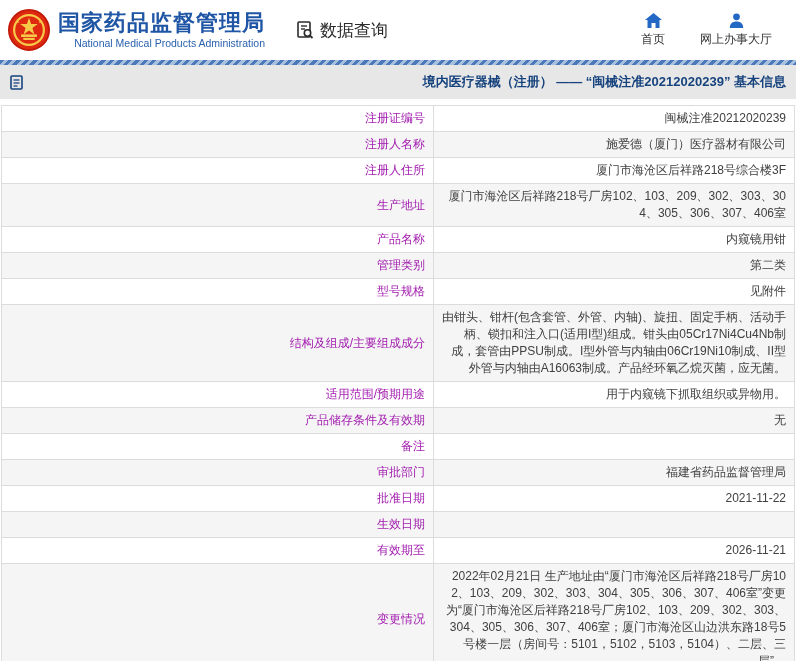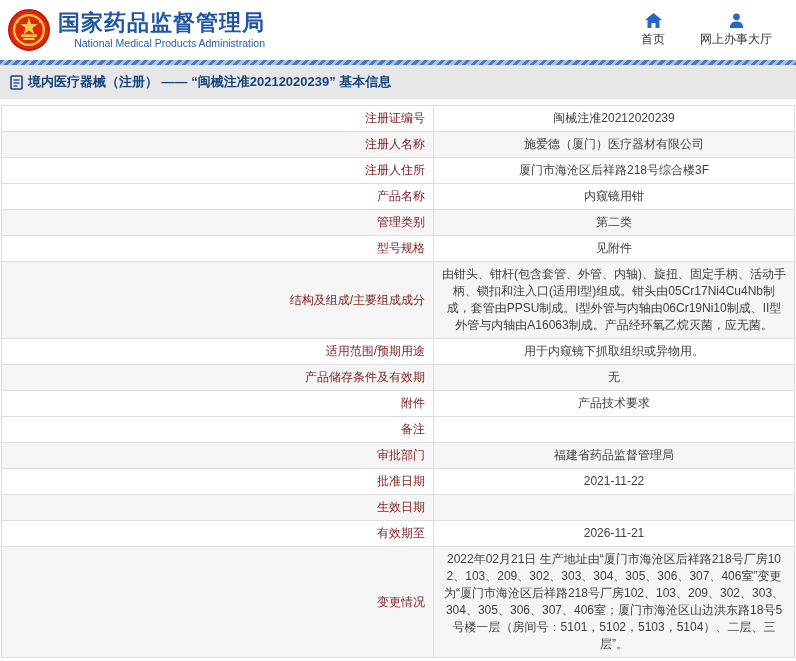--- a/index.html
+++ b/index.html
@@ -44,20 +44,21 @@
     background: repeating-linear-gradient(135deg, #4a78b8 0 3px, #a7c0de 3px 6px);
   }
 
   
   .breadcrumb {
     height: 34px;
     background: #e7e7e7;
     display: flex; align-items: center;
     padding: 0 10px;
     gap: 5px;
+    justify-content: space-between;
   }
   .breadcrumb .bc-text { font-size: 13px; font-weight: bold; color: #16437e; }
 
   
   .table-wrap { padding: 6px 1px 0 1px; }
   table.info-table {
     width: 100%;
     border-collapse: collapse;
     table-layout: fixed;
   }
@@ -66,24 +67,24 @@
     border: 1px solid #dcdcdc;
     font-size: 12px;
     font-weight: normal;
     padding: 4px 8px;
     line-height: 17px;
     vertical-align: middle;
   }
   table.info-table th {
     width: 432px;
     text-align: right;
-    color: #7f1d1d;
+    color: #a21caf;
     white-space: nowrap;
   }
-  table.info-table td { color: #404040; text-align: center; word-break: break-all; }
+  table.info-table td { color: #404040; text-align: right; word-break: break-all; }
   td .para { margin: 0; }
 </style>
 </head>
 <body>
 
 <div class="page">
 
   <header class="site-header">
     <div class="logo-block">
       <svg class="emblem" viewBox="0 0 48 48">
@@ -95,20 +96,30 @@
         <rect x="17.5" y="33" width="13" height="2.4" fill="#f7c948"></rect>
         <polygon fill="#f7c948" points="11,13 13,15.5 9.8,15.8"></polygon>
         <polygon fill="#f7c948" points="37,13 34.9,15.5 38.2,15.8"></polygon>
       </svg>
       <div class="org-names">
         <span class="org-cn">国家药品监督管理局</span>
         <span class="org-en">National Medical Products Administration</span>
       </div>
     </div>
 
+    <div class="data-query">
+      <svg width="20" height="20" viewBox="0 0 20 20">
+        <rect x="3" y="2" width="12" height="15" rx="1" fill="none" stroke="#2b2b2b" stroke-width="1.6"></rect>
+        <line x1="6" y1="6" x2="12" y2="6" stroke="#2b2b2b" stroke-width="1.4"></line>
+        <line x1="6" y1="9" x2="10" y2="9" stroke="#2b2b2b" stroke-width="1.4"></line>
+        <circle cx="12.5" cy="13" r="3.2" fill="#fff" stroke="#2b2b2b" stroke-width="1.6"></circle>
+        <line x1="14.8" y1="15.3" x2="17.5" y2="18" stroke="#2b2b2b" stroke-width="1.8"></line>
+      </svg>
+      <span class="dq-label">数据查询</span>
+    </div>
 
     <nav class="right-nav">
       <a class="nav-item">
         <svg width="17" height="15" viewBox="0 0 17 15">
           <path d="M8.5 0 L17 7 L14.5 7 L14.5 15 L10.5 15 L10.5 10 L6.5 10 L6.5 15 L2.5 15 L2.5 7 L0 7 Z" fill="#2468c6"></path>
         </svg>
         <span class="nav-label">首页</span>
       </a>
       <a class="nav-item">
         <svg width="15" height="15" viewBox="0 0 15 15">
@@ -140,20 +151,24 @@
             <td>闽械注准20212020239</td>
           </tr>
           <tr class="alt">
             <th>注册人名称</th>
             <td>施爱德（厦门）医疗器材有限公司</td>
           </tr>
           <tr>
             <th>注册人住所</th>
             <td>厦门市海沧区后祥路218号综合楼3F</td>
           </tr>
+          <tr class="alt">
+            <th>生产地址</th>
+            <td>厦门市海沧区后祥路218号厂房102、103、209、302、303、304、305、306、307、406室</td>
+          </tr>
           <tr>
             <th>产品名称</th>
             <td>内窥镜用钳</td>
           </tr>
           <tr class="alt">
             <th>管理类别</th>
             <td>第二类</td>
           </tr>
           <tr>
             <th>型号规格</th>
@@ -163,24 +178,20 @@
             <th>结构及组成/主要组成成分</th>
             <td>由钳头、钳杆(包含套管、外管、内轴)、旋扭、固定手柄、活动手柄、锁扣和注入口(适用I型)组成。钳头由05Cr17Ni4Cu4Nb制成，套管由PPSU制成。I型外管与内轴由06Cr19Ni10制成、II型外管与内轴由A16063制成。产品经环氧乙烷灭菌，应无菌。</td>
           </tr>
           <tr>
             <th>适用范围/预期用途</th>
             <td>用于内窥镜下抓取组织或异物用。</td>
           </tr>
           <tr class="alt">
             <th>产品储存条件及有效期</th>
             <td>无</td>
-          </tr>
-          <tr>
-            <th>附件</th>
-            <td>产品技术要求</td>
           </tr>
           <tr>
             <th>备注</th>
             <td>&nbsp;</td>
           </tr>
           <tr class="alt">
             <th>审批部门</th>
             <td>福建省药品监督管理局</td>
           </tr>
           <tr>

